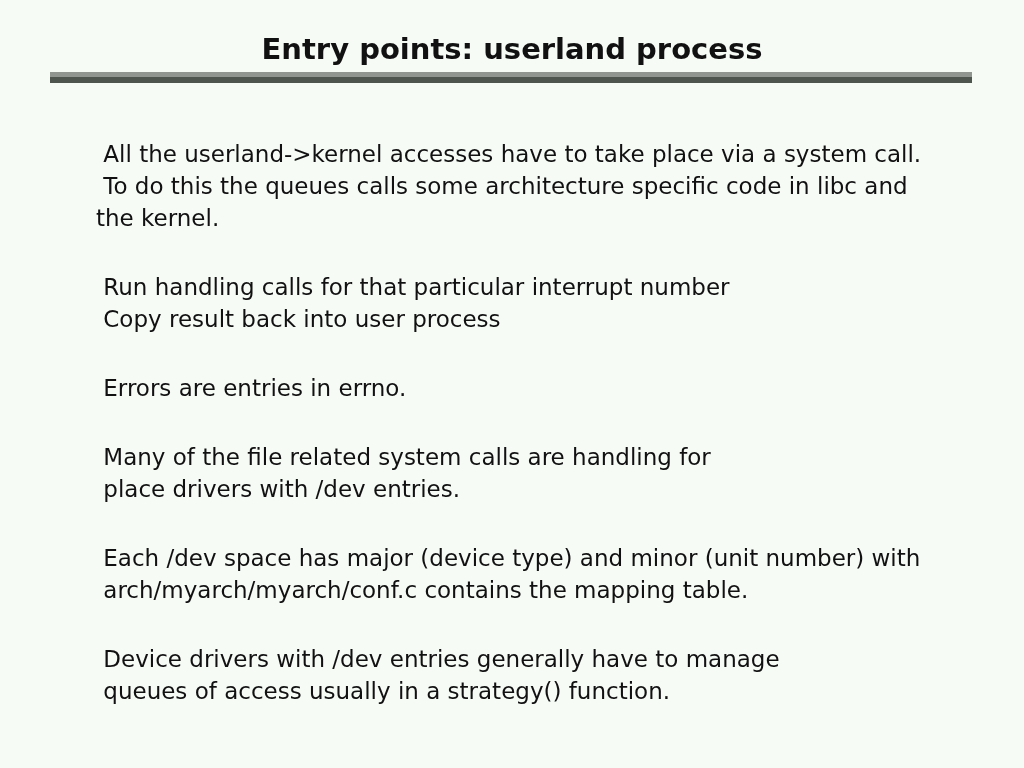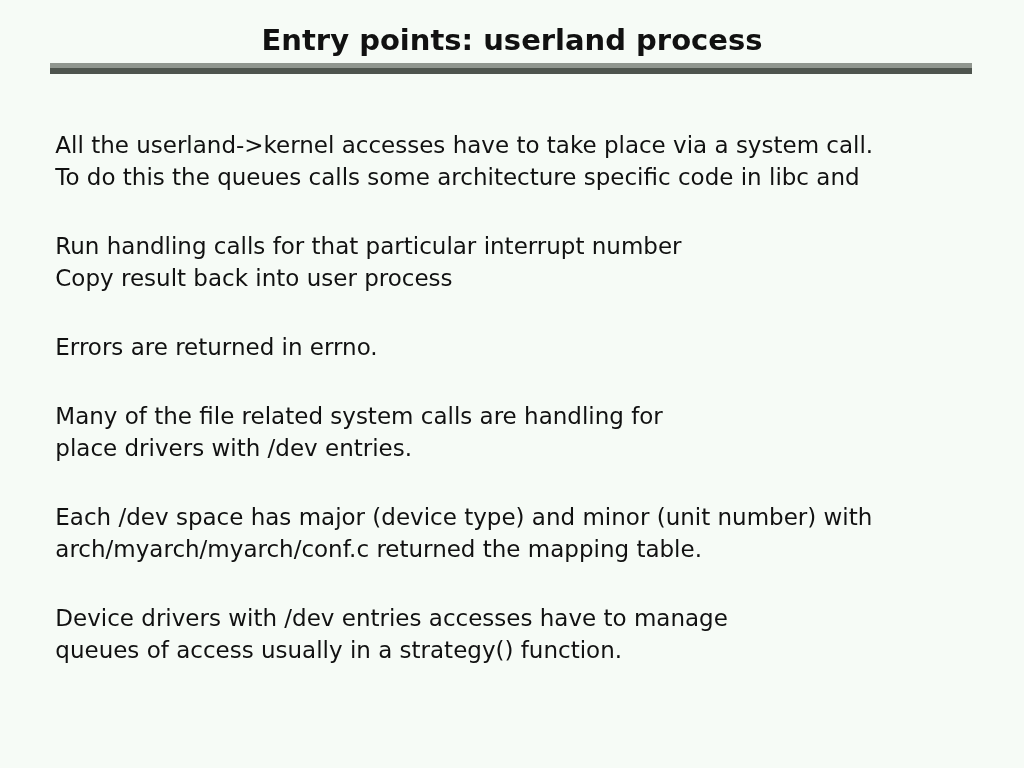--- a/index.html
+++ b/index.html
@@ -18,21 +18,21 @@
     background: var(--bg);
     color: var(--text);
     font-family: "DejaVu Sans", "Liberation Sans", sans-serif;
   }
   .slide {
     position: relative;
     width: 1024px;
     height: 768px;
   }
   .slide-title {
-    margin-top: 23px;
+    margin-top: 32px;
     text-align: center;
     font-size: 29px;
     font-weight: bold;
     color: var(--text);
     letter-spacing: 0px;
   }
   .divider {
     margin: 6px 52px 0 50px;
     height: 11px;
   }
@@ -45,20 +45,21 @@
     background: var(--divider-bottom);
   }
   .body-text {
     position: absolute;
     left: 48px;
     top: 106px;
     right: 16px;
   }
   .paragraph {
     margin-bottom: 37px;
+    margin-left: 48px;
   }
   .text-line {
     white-space: pre;
     font-size: 23px;
     line-height: 32px;
     height: 32px;
     color: var(--text);
   }
 </style>
 </head>
@@ -71,40 +72,41 @@
   <div class="divider">
     <div class="half-top"></div>
     <div class="half-bottom"></div>
   </div>
 
   <div class="body-text">
 
     <div class="paragraph">
       <div class="text-line"> All the userland-&gt;kernel accesses have to take place via a system call.</div>
       <div class="text-line"> To do this the queues calls some architecture specific code in libc and</div>
+      <div class="text-line">the kernel.</div>
     </div>
 
     <div class="paragraph">
       <div class="text-line"> Run handling calls for that particular interrupt number</div>
       <div class="text-line"> Copy result back into user process</div>
     </div>
 
     <div class="paragraph">
-      <div class="text-line"> Errors are returned in errno.</div>
+      <div class="text-line"> Errors are entries in errno.</div>
     </div>
 
     <div class="paragraph">
       <div class="text-line"> Many of the file related system calls are handling for</div>
       <div class="text-line"> place drivers with /dev entries.</div>
     </div>
 
     <div class="paragraph">
       <div class="text-line"> Each /dev space has major (device type) and minor (unit number) with</div>
-      <div class="text-line"> arch/myarch/myarch/conf.c returned the mapping table.</div>
+      <div class="text-line"> arch/myarch/myarch/conf.c contains the mapping table.</div>
     </div>
 
     <div class="paragraph">
-      <div class="text-line"> Device drivers with /dev entries accesses have to manage</div>
+      <div class="text-line"> Device drivers with /dev entries generally have to manage</div>
       <div class="text-line"> queues of access usually in a strategy() function.</div>
     </div>
 
   </div>
 </div>
 
 </body></html>

